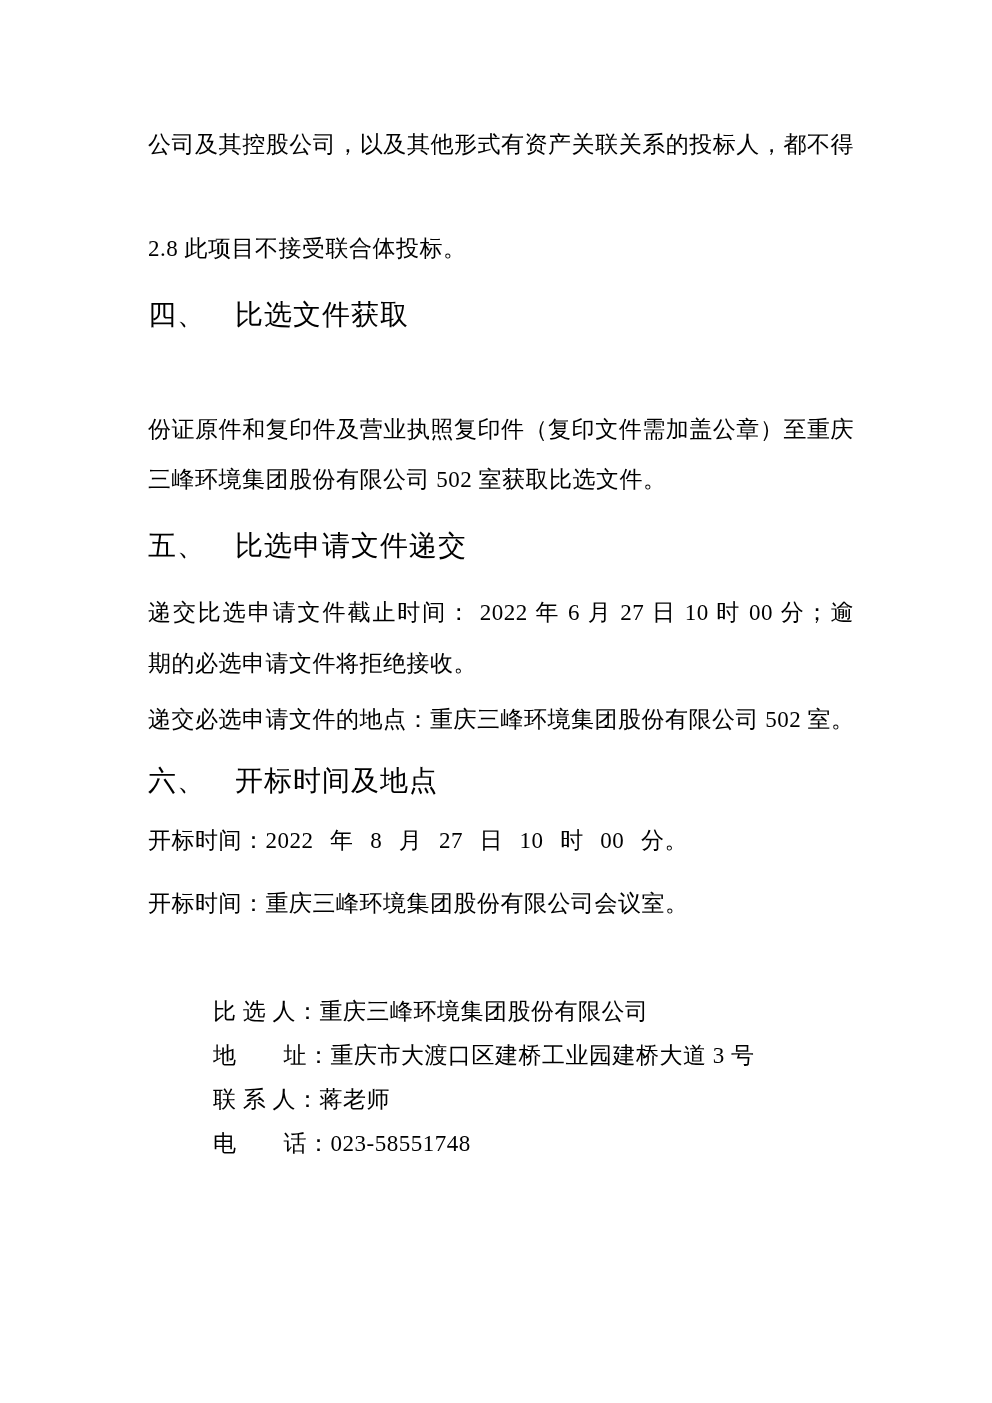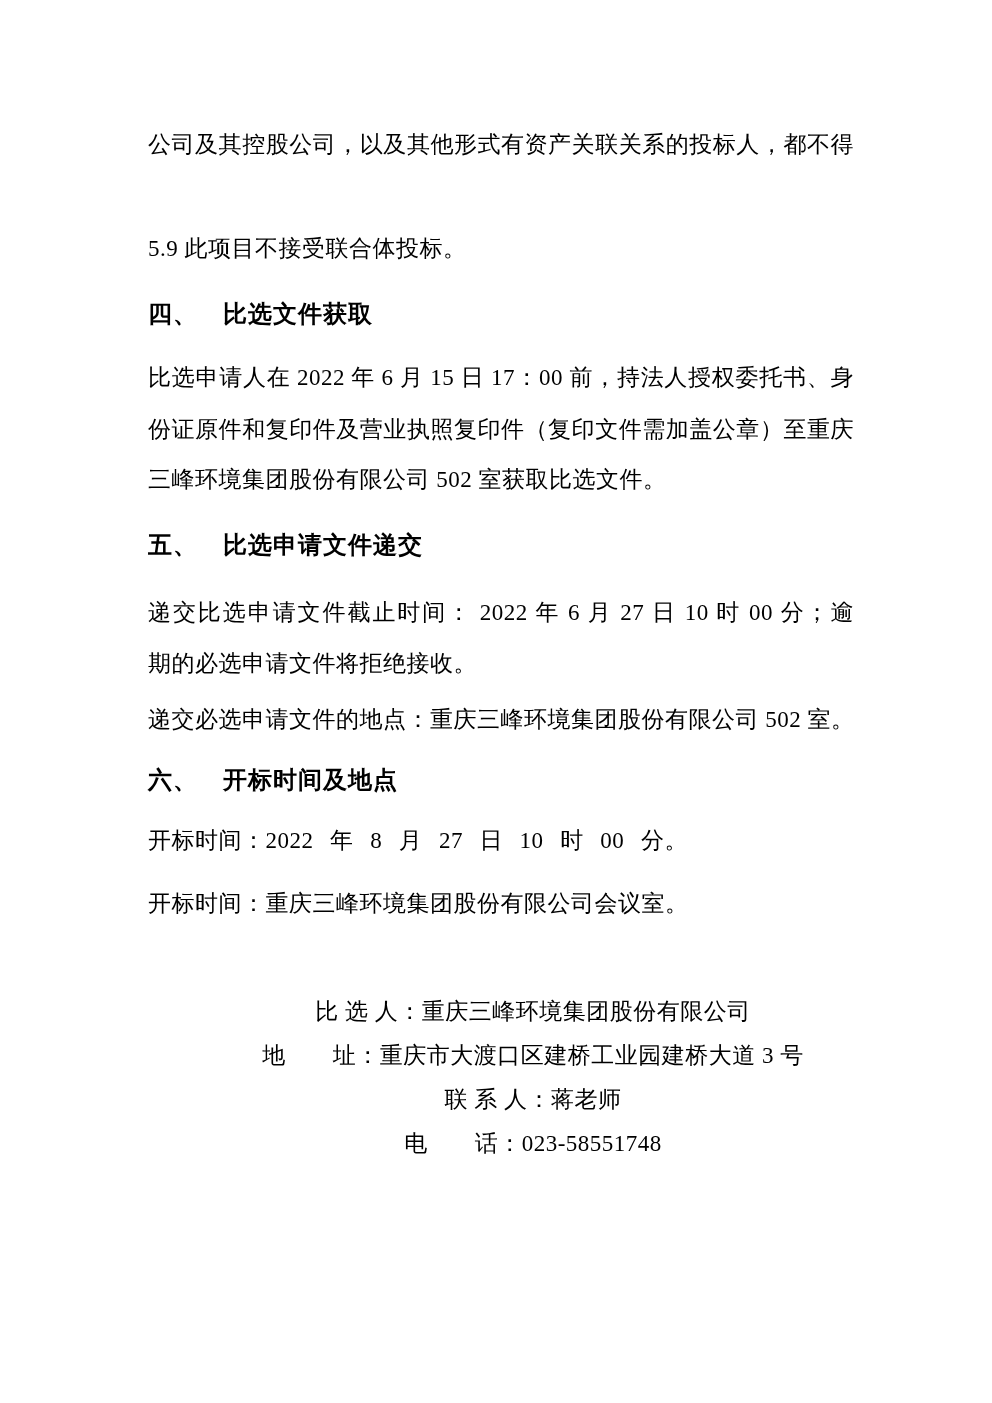--- a/index.html
+++ b/index.html
@@ -27,52 +27,50 @@
     letter-spacing: 0.5px;
   }
   
   .j {
     white-space: normal;
     text-align: justify;
     text-align-last: justify;
     overflow: hidden;
   }
   .h {
-    font-weight: bold;
-    font-size: 24px;
+    font-weight: normal;
+    font-size: 28px;
     letter-spacing: 1px;
   }
   
   .ws {
     word-spacing: 0.45em;
   }
   .contact-line {
     left: 213px;
     width: 640px;
-    text-align: center;
   }
   .footer {
     position: absolute;
     left: 0;
     width: 992px;
     text-align: center;
     font-size: 17px;
     line-height: 20px;
   }
 </style>
 </head>
 <body>
 
 <div class="page">
 
   <div class="line j" style="top:130px">公司及其控股公司，以及其他形式有资产关联关系的投标人，都不得</div>
-  <div class="line" style="top:234px">5.9 此项目不接受联合体投标。</div>
+  <div class="line" style="top:234px">2.8 此项目不接受联合体投标。</div>
 
   <div class="line h" style="top:300px">四、　比选文件获取</div>
-  <div class="line j" style="top:363px">比选申请人在 2022 年 6 月 15 日 17：00 前，持法人授权委托书、身</div>
   <div class="line j" style="top:415px">份证原件和复印件及营业执照复印件（复印文件需加盖公章）至重庆</div>
   <div class="line" style="top:465px">三峰环境集团股份有限公司 502 室获取比选文件。</div>
 
   <div class="line h" style="top:531px">五、　比选申请文件递交</div>
   <div class="line j" style="top:598px">递交比选申请文件截止时间： 2022 年 6 月 27 日 10 时 00 分；逾</div>
   <div class="line" style="top:649px">期的必选申请文件将拒绝接收。</div>
   <div class="line" style="top:705px">递交必选申请文件的地点：重庆三峰环境集团股份有限公司 502 室。</div>
 
   <div class="line h" style="top:766px">六、　开标时间及地点</div>
   <div class="line ws" style="top:826px">开标时间：2022 年 8 月 27 日 10 时 00 分。</div>

